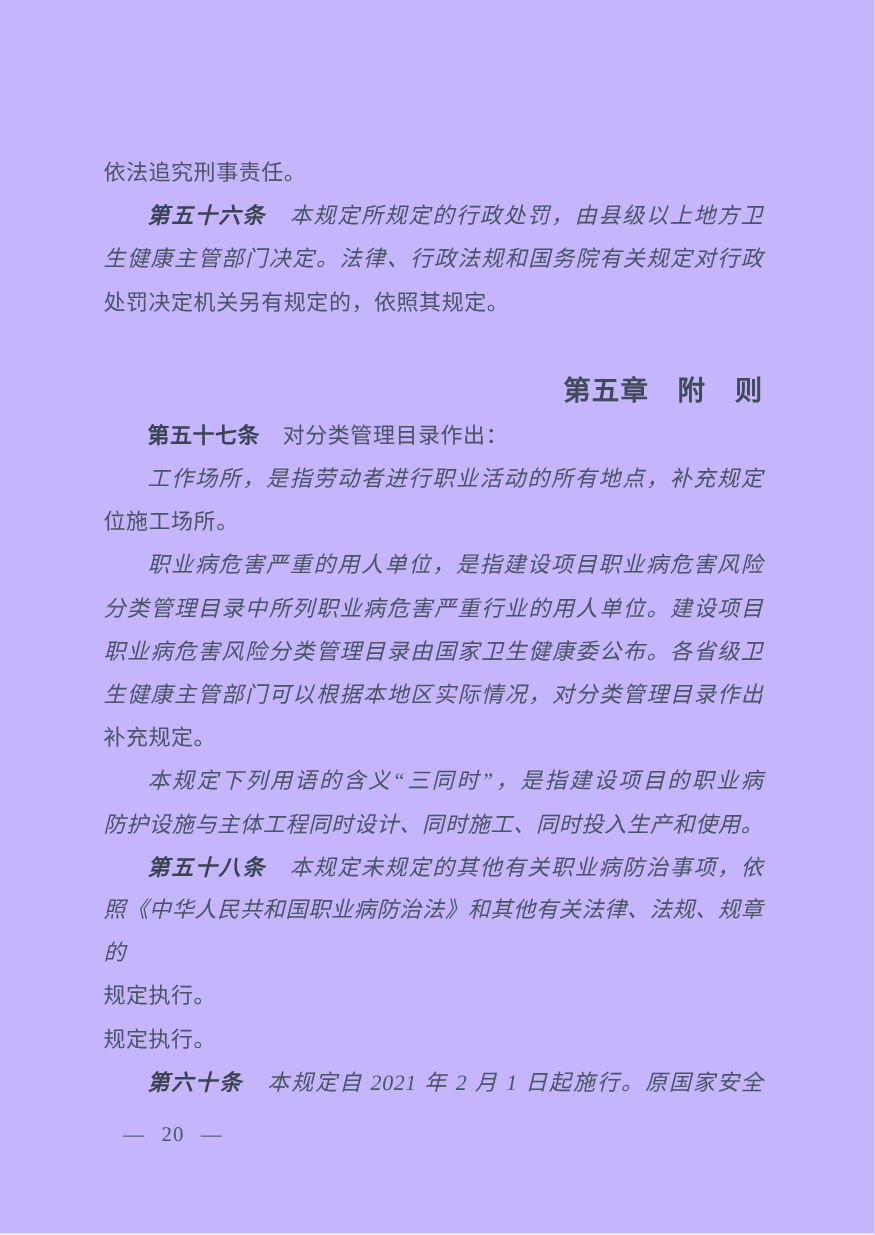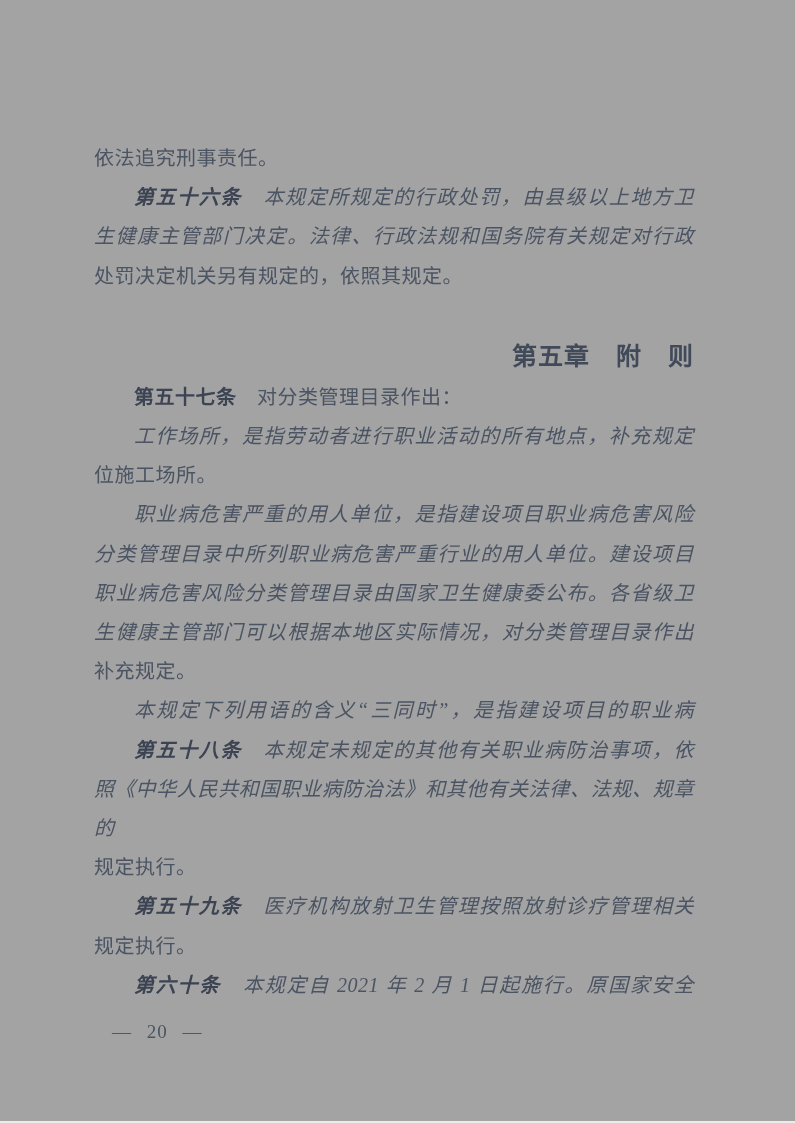--- a/index.html
+++ b/index.html
@@ -1,20 +1,20 @@
 <!DOCTYPE html>
 <html lang="zh-CN"><head>
 <meta charset="utf-8">
 <style>
   html, body { margin: 0; padding: 0; }
   .page {
     position: relative;
     width: 795px;
     height: 1123px;
-    background: #a3a3a3;
+    background: #c4b5fd;
     overflow: hidden;
     font-family: "Liberation Serif", "DejaVu Serif", serif;
   }
   .content {
     position: absolute;
     left: 94px;
     top: 139px;
     width: 600px;
     color: #4b5463;
   }
@@ -75,22 +75,22 @@
       <div class="heading"><span>第五章　附　则</span></div>
       <div class="line indent"><span class="b">第五十七条</span><span>　对分类管理目录作出：</span></div>
       <div class="line flush indent"><span>工作场所，是指劳动者进行职业活动的所有地点，补充规定</span></div>
       <div class="line"><span>位施工场所。</span></div>
       <div class="line flush indent"><span>职业病危害严重的用人单位，是指建设项目职业病危害风险</span></div>
       <div class="line flush"><span>分类管理目录中所列职业病危害严重行业的用人单位。建设项目</span></div>
       <div class="line flush"><span>职业病危害风险分类管理目录由国家卫生健康委公布。各省级卫</span></div>
       <div class="line flush"><span>生健康主管部门可以根据本地区实际情况，对分类管理目录作出</span></div>
       <div class="line"><span>补充规定。</span></div>
       <div class="line flush indent"><span>本规定下列用语的含义“三同时”，是指建设项目的职业病</span></div>
+      <div class="line flush"><span>防护设施与主体工程同时设计、同时施工、同时投入生产和使用。</span></div>
       <div class="line flush indent"><span class="b">第五十八条</span><span>　本规定未规定的其他有关职业病防治事项，依</span></div>
       <div class="line flush"><span>照《中华人民共和国职业病防治法》和其他有关法律、法规、规章的</span></div>
       <div class="line"><span>规定执行。</span></div>
-      <div class="line flush indent"><span class="b">第五十九条</span><span>　医疗机构放射卫生管理按照放射诊疗管理相关</span></div>
       <div class="line"><span>规定执行。</span></div>
       <div class="line flush indent"><span class="b">第六十条</span><span>　本规定自 2021 年 2 月 1 日起施行。原国家安全</span></div>
     </div>
   <div class="footer">— 20 —</div>
   <div class="scan-edge"></div>
 </div>
 
 </body></html>

